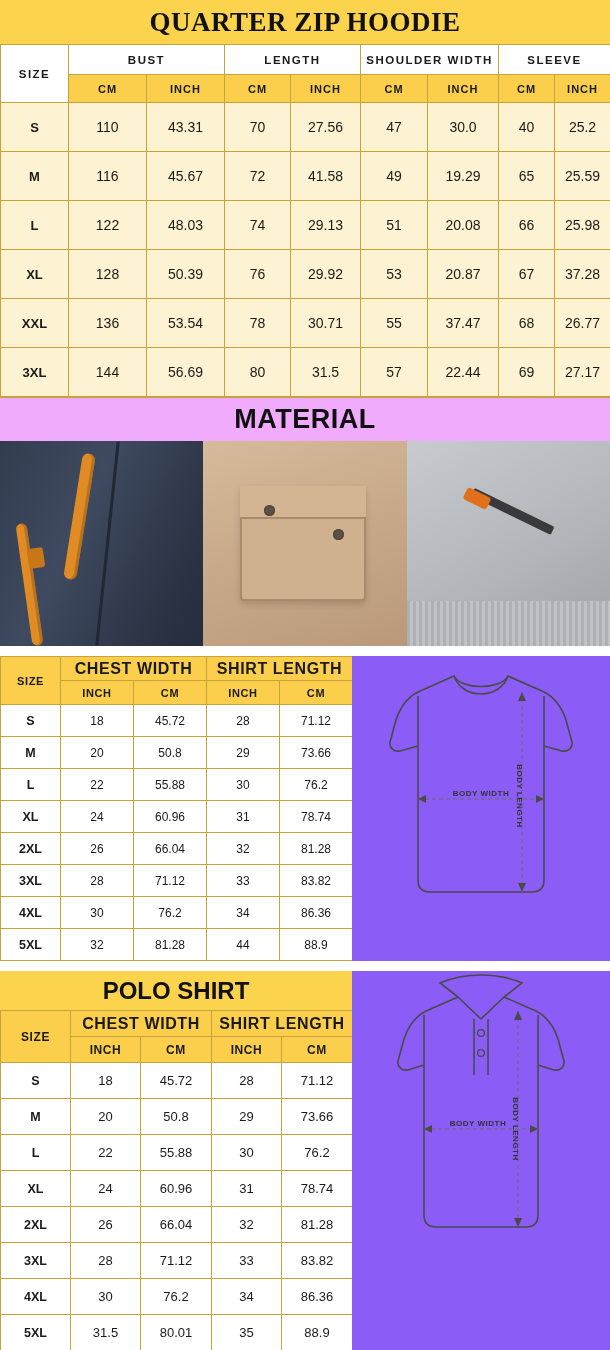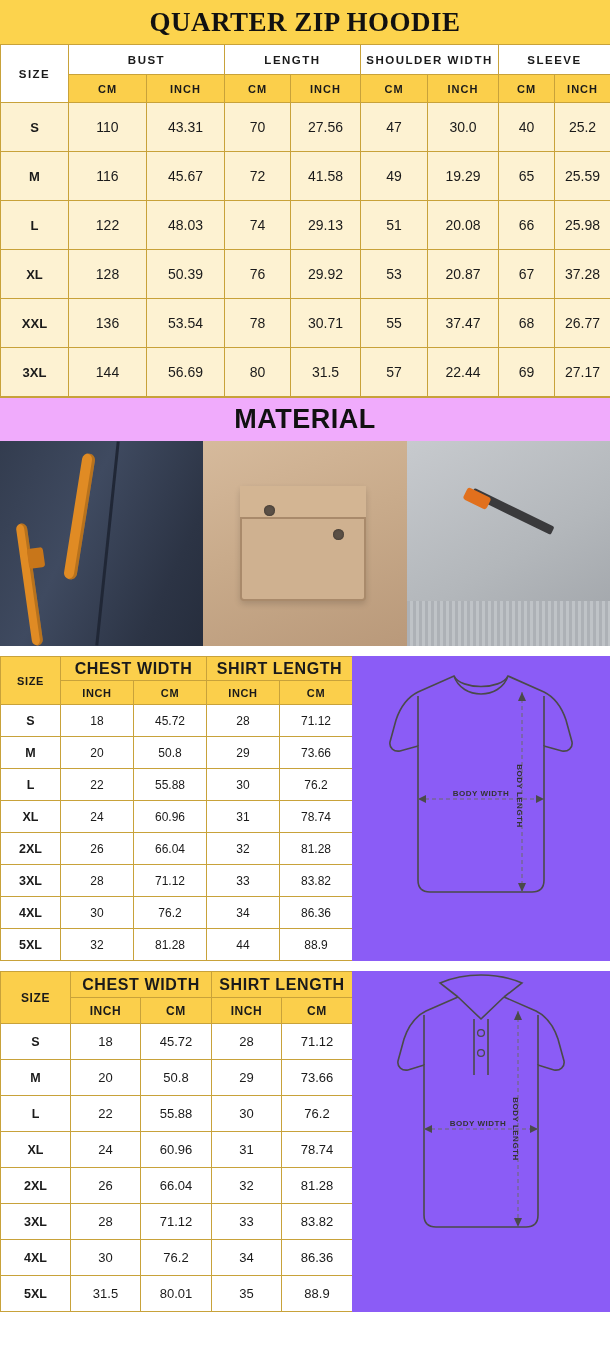--- a/index.html
+++ b/index.html
@@ -427,20 +427,21 @@
           <text class="lbl" x="151" y="140" text-anchor="middle" transform="rotate(90 151 140)">BODY LENGTH</text>
         </svg>
       </div>
     </div>
   </div>
 
   <div class="spacer-white"></div>
 
   <div class="split">
     <div class="left">
+      <div class="sec-title polo-title">POLO SHIRT</div>
       <table class="size-table sub-table polo-table">
         <colgroup>
           <col style="width:70px">
             <col style="width:70px">
             <col style="width:71px">
           <col style="width:70px">
             <col style="width:71px">
         </colgroup>
         <thead>
           <tr>

